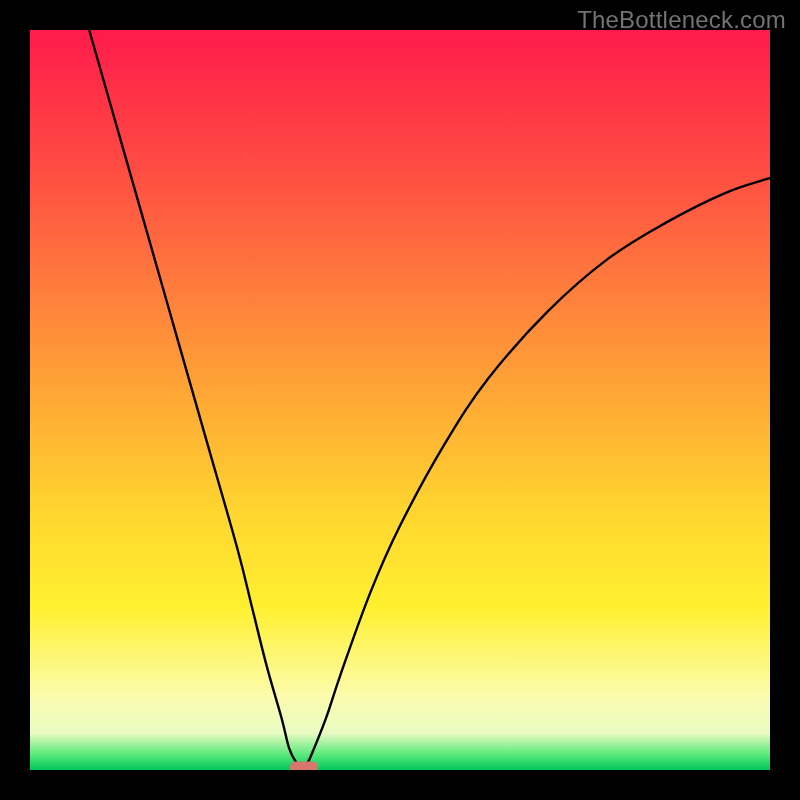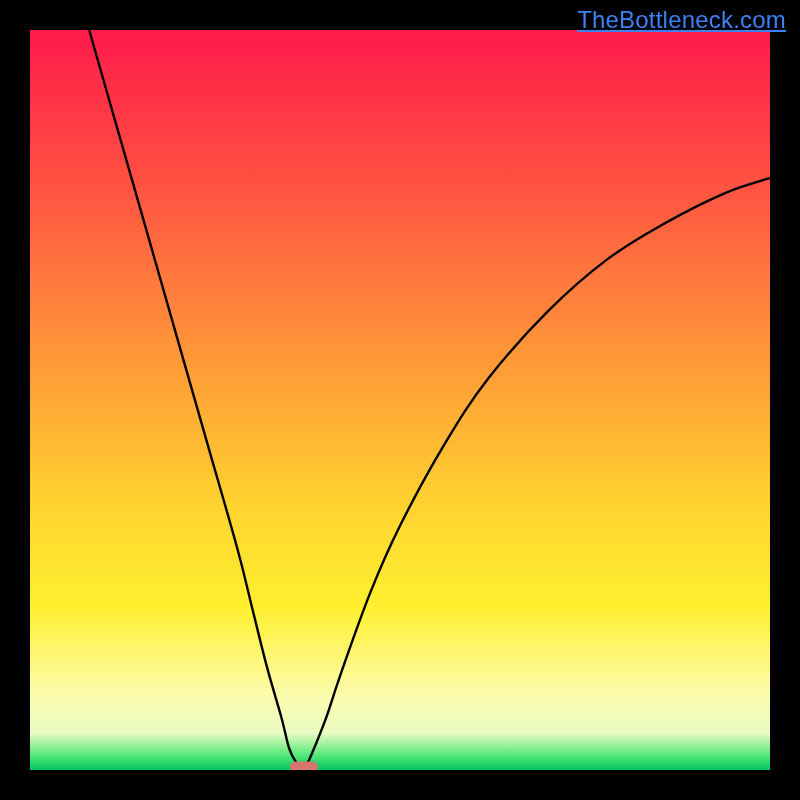--- a/index.html
+++ b/index.html
@@ -14,27 +14,26 @@
   .frame {
     position: relative;
     width: 800px;
     height: 800px;
     background: #000000;
   }
   .watermark {
     position: absolute;
     top: 6px;
     right: 14px;
-    color: #3b82f6;
+    color: #737373;
     font-size: 24px;
     font-weight: 500;
     letter-spacing: 0.2px;
     z-index: 10;
     user-select: none;
-    text-decoration: underline;
   }
   .plot-area {
     position: absolute;
     left: 30px;
     top: 30px;
     width: 740px;
     height: 740px;
     overflow: hidden;
   }
   .gradient-bg {

